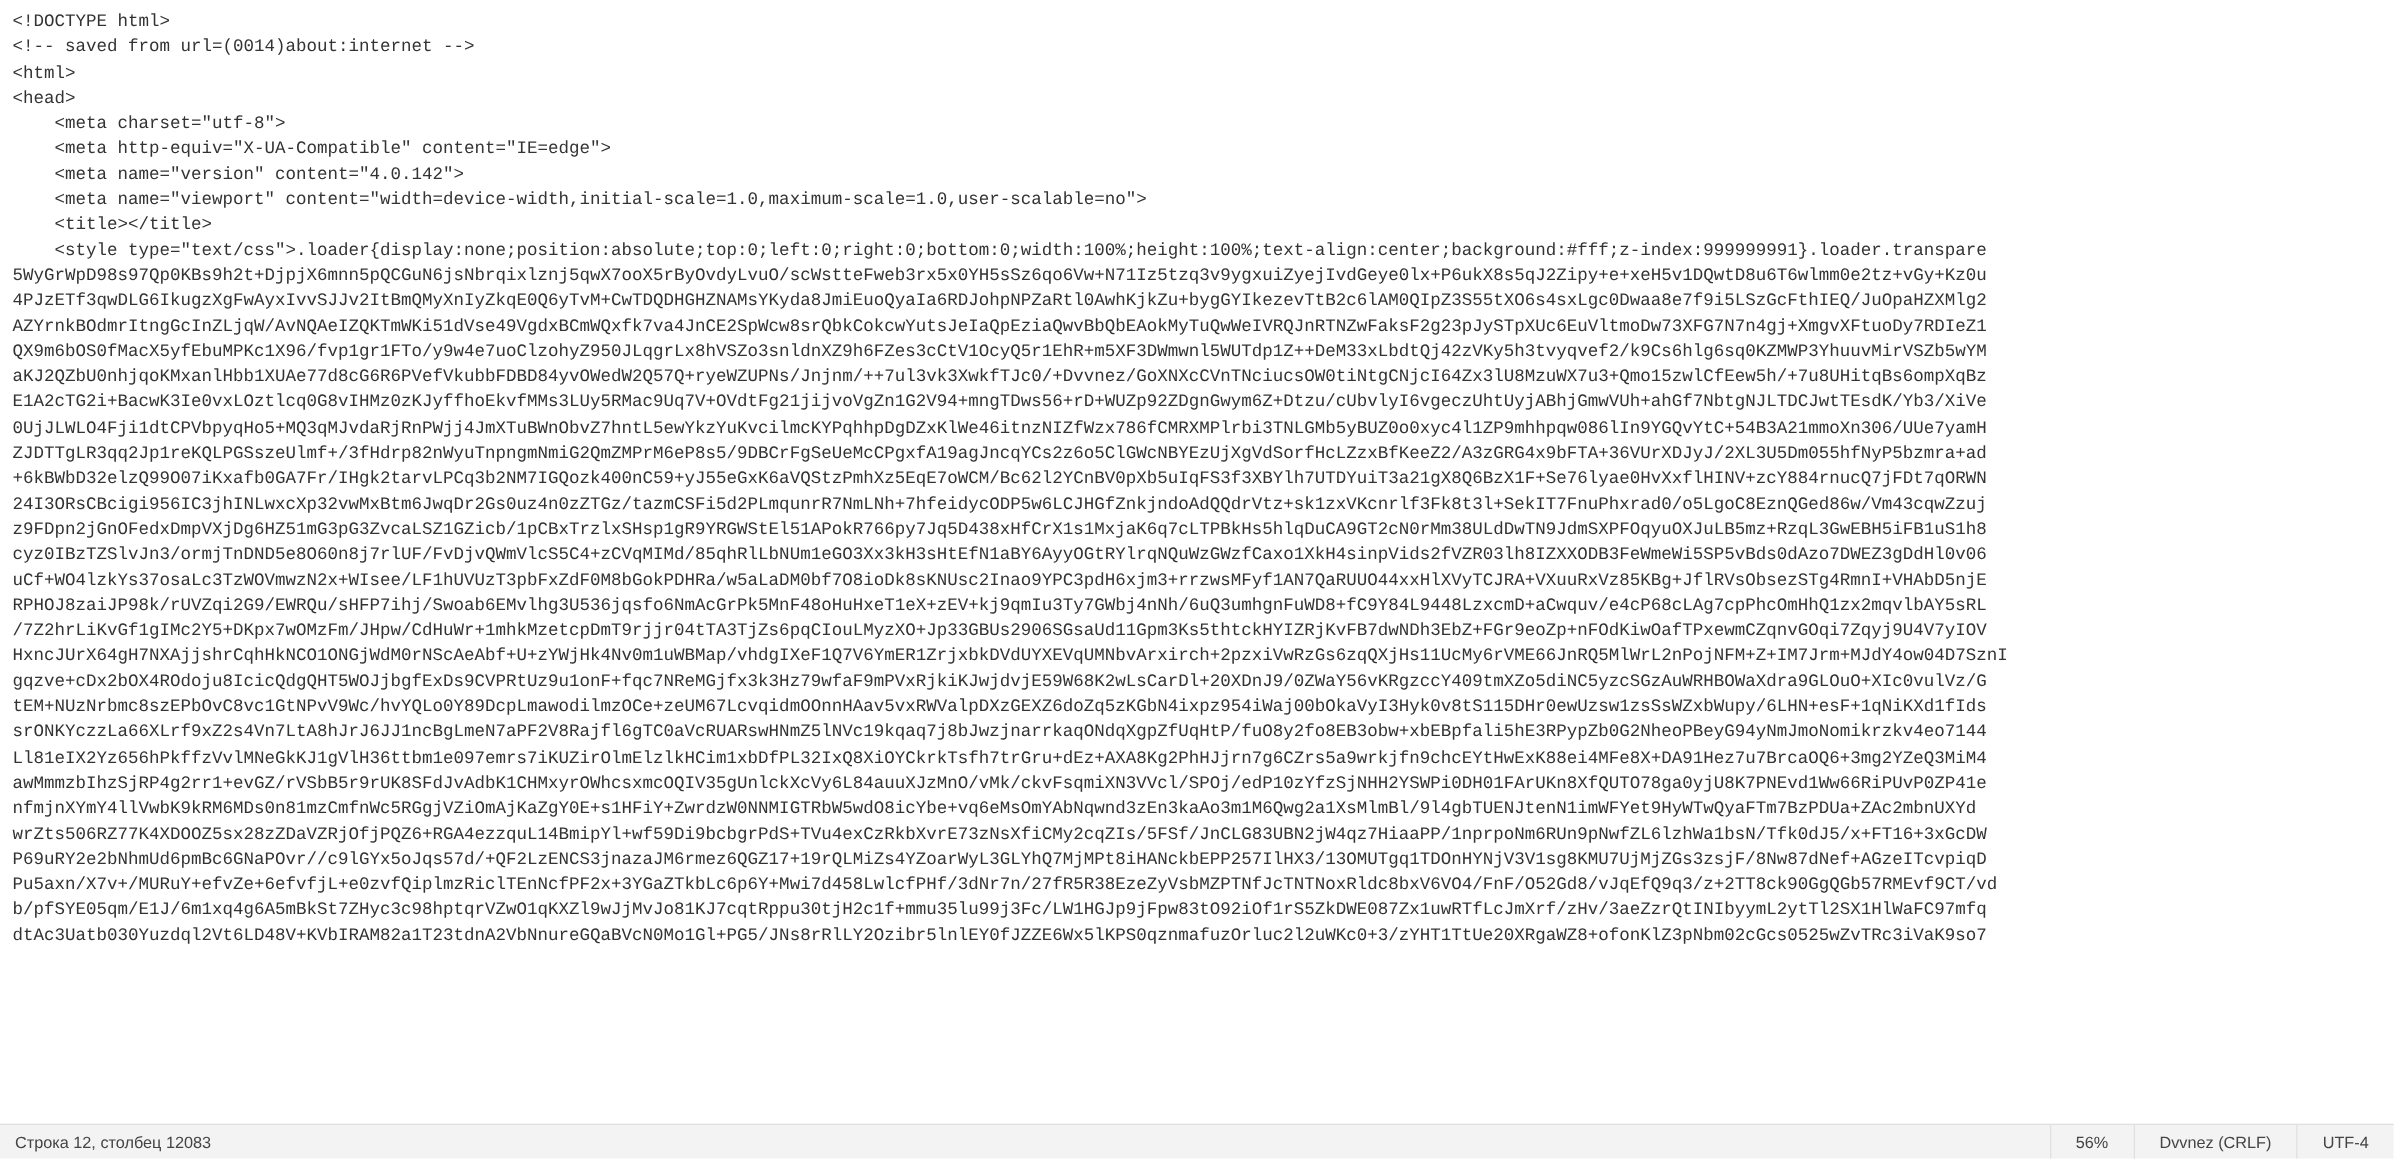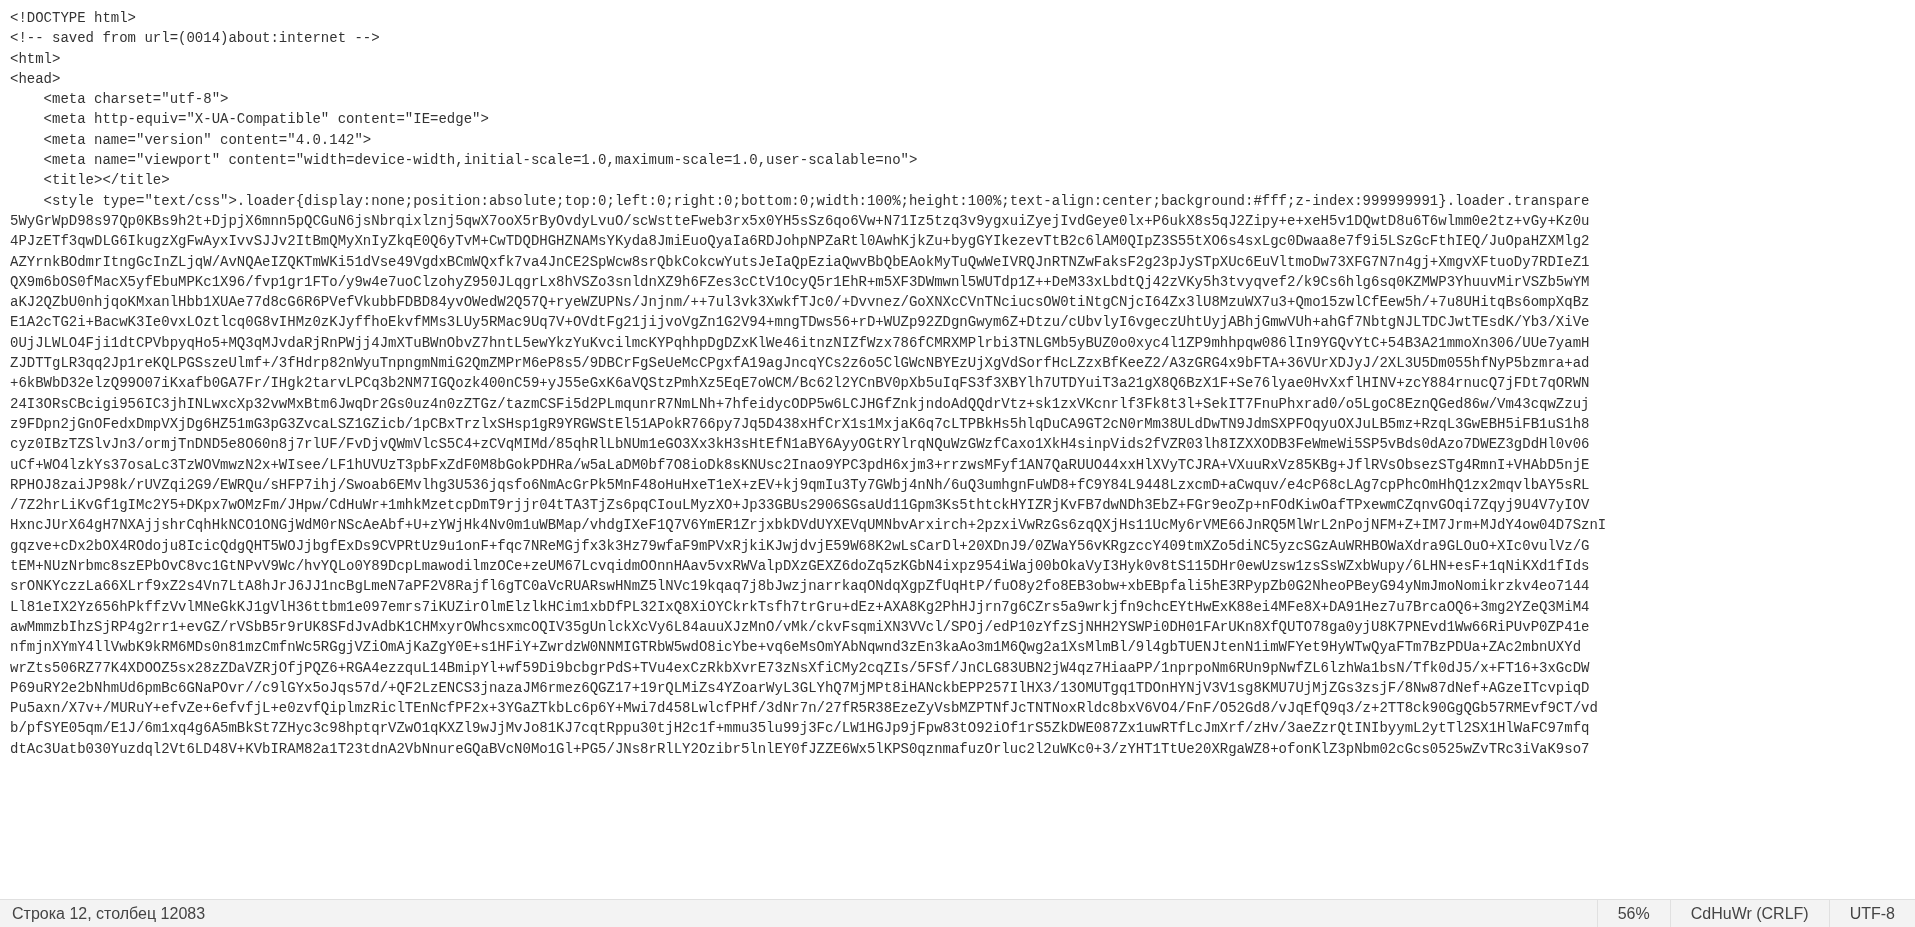--- a/index.html
+++ b/index.html
@@ -1,30 +1,30 @@
 <!DOCTYPE html>
 <html><head>
 <meta charset="utf-8">
 <style>
 * { margin: 0; padding: 0; box-sizing: border-box; }
 html, body { width: 100%; height: 100%; font-family: Consolas, 'Courier New', monospace; font-size: 14px; background: #fff; overflow: hidden; }
 .editor-container { display: flex; flex-direction: column; height: 100%; }
 .editor-content { flex: 1; overflow: auto; padding: 8px 10px; white-space: pre; color: #333; line-height: 1.45; }
 .editor-content .line { display: block; }
-.status-bar { height: 28px; display: flex; align-items: center; background: #f3f3f3; border-top: 1px solid #e0e0e0; font-family: 'Segoe UI', Arial, sans-serif; font-size: 16px; color: #444; user-select: none; }
+.status-bar { height: 28px; display: flex; align-items: center; background: #f3f3f3; border-top: 1px solid #e0e0e0; font-family: 'Segoe UI', Arial, sans-serif; font-size: 13px; color: #444; user-select: none; }
 .status-bar .status-left { padding: 0 12px; }
 .status-bar .spacer { flex: 1; }
 .status-bar .status-item { padding: 0 20px; border-left: 1px solid #e0e0e0; height: 100%; display: flex; align-items: center; }
 @media (max-width: 0) {.x{}}
 </style>
 </head>
 <body>
 
 <div class="editor-container">
   <div class="editor-content" id="editor-content"><span class="line">&lt;!DOCTYPE html&gt;</span><span class="line">&lt;!-- saved from url=(0014)about:internet --&gt;</span><span class="line">&lt;html&gt;</span><span class="line">&lt;head&gt;</span><span class="line">    &lt;meta charset="utf-8"&gt;</span><span class="line">    &lt;meta http-equiv="X-UA-Compatible" content="IE=edge"&gt;</span><span class="line">    &lt;meta name="version" content="4.0.142"&gt;</span><span class="line">    &lt;meta name="viewport" content="width=device-width,initial-scale=1.0,maximum-scale=1.0,user-scalable=no"&gt;</span><span class="line"></span><span class="line">    &lt;title&gt;&lt;/title&gt;</span><span class="line"></span><span class="line">    &lt;style type="text/css"&gt;.loader{display:none;position:absolute;top:0;left:0;right:0;bottom:0;width:100%;height:100%;text-align:center;background:#fff;z-index:999999991}.loader.transpare</span><span class="line">5WyGrWpD98s97Qp0KBs9h2t+DjpjX6mnn5pQCGuN6jsNbrqixlznj5qwX7ooX5rByOvdyLvuO/scWstteFweb3rx5x0YH5sSz6qo6Vw+N71Iz5tzq3v9ygxuiZyejIvdGeye0lx+P6ukX8s5qJ2Zipy+e+xeH5v1DQwtD8u6T6wlmm0e2tz+vGy+Kz0u</span><span class="line">4PJzETf3qwDLG6IkugzXgFwAyxIvvSJJv2ItBmQMyXnIyZkqE0Q6yTvM+CwTDQDHGHZNAMsYKyda8JmiEuoQyaIa6RDJohpNPZaRtl0AwhKjkZu+bygGYIkezevTtB2c6lAM0QIpZ3S55tXO6s4sxLgc0Dwaa8e7f9i5LSzGcFthIEQ/JuOpaHZXMlg2</span><span class="line">AZYrnkBOdmrItngGcInZLjqW/AvNQAeIZQKTmWKi51dVse49VgdxBCmWQxfk7va4JnCE2SpWcw8srQbkCokcwYutsJeIaQpEziaQwvBbQbEAokMyTuQwWeIVRQJnRTNZwFaksF2g23pJySTpXUc6EuVltmoDw73XFG7N7n4gj+XmgvXFtuoDy7RDIeZ1</span><span class="line">QX9m6bOS0fMacX5yfEbuMPKc1X96/fvp1gr1FTo/y9w4e7uoClzohyZ950JLqgrLx8hVSZo3snldnXZ9h6FZes3cCtV1OcyQ5r1EhR+m5XF3DWmwnl5WUTdp1Z++DeM33xLbdtQj42zVKy5h3tvyqvef2/k9Cs6hlg6sq0KZMWP3YhuuvMirVSZb5wYM</span><span class="line">aKJ2QZbU0nhjqoKMxanlHbb1XUAe77d8cG6R6PVefVkubbFDBD84yvOWedW2Q57Q+ryeWZUPNs/Jnjnm/++7ul3vk3XwkfTJc0/+Dvvnez/GoXNXcCVnTNciucsOW0tiNtgCNjcI64Zx3lU8MzuWX7u3+Qmo15zwlCfEew5h/+7u8UHitqBs6ompXqBz</span><span class="line">E1A2cTG2i+BacwK3Ie0vxLOztlcq0G8vIHMz0zKJyffhoEkvfMMs3LUy5RMac9Uq7V+OVdtFg21jijvoVgZn1G2V94+mngTDws56+rD+WUZp92ZDgnGwym6Z+Dtzu/cUbvlyI6vgeczUhtUyjABhjGmwVUh+ahGf7NbtgNJLTDCJwtTEsdK/Yb3/XiVe</span><span class="line">0UjJLWLO4Fji1dtCPVbpyqHo5+MQ3qMJvdaRjRnPWjj4JmXTuBWnObvZ7hntL5ewYkzYuKvcilmcKYPqhhpDgDZxKlWe46itnzNIZfWzx786fCMRXMPlrbi3TNLGMb5yBUZ0o0xyc4l1ZP9mhhpqw086lIn9YGQvYtC+54B3A21mmoXn306/UUe7yamH</span><span class="line">ZJDTTgLR3qq2Jp1reKQLPGSszeUlmf+/3fHdrp82nWyuTnpngmNmiG2QmZMPrM6eP8s5/9DBCrFgSeUeMcCPgxfA19agJncqYCs2z6o5ClGWcNBYEzUjXgVdSorfHcLZzxBfKeeZ2/A3zGRG4x9bFTA+36VUrXDJyJ/2XL3U5Dm055hfNyP5bzmra+ad</span><span class="line">+6kBWbD32elzQ99O07iKxafb0GA7Fr/IHgk2tarvLPCq3b2NM7IGQozk400nC59+yJ55eGxK6aVQStzPmhXz5EqE7oWCM/Bc62l2YCnBV0pXb5uIqFS3f3XBYlh7UTDYuiT3a21gX8Q6BzX1F+Se76lyae0HvXxflHINV+zcY884rnucQ7jFDt7qORWN</span><span class="line">24I3ORsCBcigi956IC3jhINLwxcXp32vwMxBtm6JwqDr2Gs0uz4n0zZTGz/tazmCSFi5d2PLmqunrR7NmLNh+7hfeidycODP5w6LCJHGfZnkjndoAdQQdrVtz+sk1zxVKcnrlf3Fk8t3l+SekIT7FnuPhxrad0/o5LgoC8EznQGed86w/Vm43cqwZzuj</span><span class="line">z9FDpn2jGnOFedxDmpVXjDg6HZ51mG3pG3ZvcaLSZ1GZicb/1pCBxTrzlxSHsp1gR9YRGWStEl51APokR766py7Jq5D438xHfCrX1s1MxjaK6q7cLTPBkHs5hlqDuCA9GT2cN0rMm38ULdDwTN9JdmSXPFOqyuOXJuLB5mz+RzqL3GwEBH5iFB1uS1h8</span><span class="line">cyz0IBzTZSlvJn3/ormjTnDND5e8O60n8j7rlUF/FvDjvQWmVlcS5C4+zCVqMIMd/85qhRlLbNUm1eGO3Xx3kH3sHtEfN1aBY6AyyOGtRYlrqNQuWzGWzfCaxo1XkH4sinpVids2fVZR03lh8IZXXODB3FeWmeWi5SP5vBds0dAzo7DWEZ3gDdHl0v06</span><span class="line">uCf+WO4lzkYs37osaLc3TzWOVmwzN2x+WIsee/LF1hUVUzT3pbFxZdF0M8bGokPDHRa/w5aLaDM0bf7O8ioDk8sKNUsc2Inao9YPC3pdH6xjm3+rrzwsMFyf1AN7QaRUUO44xxHlXVyTCJRA+VXuuRxVz85KBg+JflRVsObsezSTg4RmnI+VHAbD5njE</span><span class="line">RPHOJ8zaiJP98k/rUVZqi2G9/EWRQu/sHFP7ihj/Swoab6EMvlhg3U536jqsfo6NmAcGrPk5MnF48oHuHxeT1eX+zEV+kj9qmIu3Ty7GWbj4nNh/6uQ3umhgnFuWD8+fC9Y84L9448LzxcmD+aCwquv/e4cP68cLAg7cpPhcOmHhQ1zx2mqvlbAY5sRL</span><span class="line">/7Z2hrLiKvGf1gIMc2Y5+DKpx7wOMzFm/JHpw/CdHuWr+1mhkMzetcpDmT9rjjr04tTA3TjZs6pqCIouLMyzXO+Jp33GBUs2906SGsaUd11Gpm3Ks5thtckHYIZRjKvFB7dwNDh3EbZ+FGr9eoZp+nFOdKiwOafTPxewmCZqnvGOqi7Zqyj9U4V7yIOV</span><span class="line">HxncJUrX64gH7NXAjjshrCqhHkNCO1ONGjWdM0rNScAeAbf+U+zYWjHk4Nv0m1uWBMap/vhdgIXeF1Q7V6YmER1ZrjxbkDVdUYXEVqUMNbvArxirch+2pzxiVwRzGs6zqQXjHs11UcMy6rVME66JnRQ5MlWrL2nPojNFM+Z+IM7Jrm+MJdY4ow04D7SznI</span><span class="line">gqzve+cDx2bOX4ROdoju8IcicQdgQHT5WOJjbgfExDs9CVPRtUz9u1onF+fqc7NReMGjfx3k3Hz79wfaF9mPVxRjkiKJwjdvjE59W68K2wLsCarDl+20XDnJ9/0ZWaY56vKRgzccY409tmXZo5diNC5yzcSGzAuWRHBOWaXdra9GLOuO+XIc0vulVz/G</span><span class="line">tEM+NUzNrbmc8szEPbOvC8vc1GtNPvV9Wc/hvYQLo0Y89DcpLmawodilmzOCe+zeUM67LcvqidmOOnnHAav5vxRWValpDXzGEXZ6doZq5zKGbN4ixpz954iWaj00bOkaVyI3Hyk0v8tS115DHr0ewUzsw1zsSsWZxbWupy/6LHN+esF+1qNiKXd1fIds</span><span class="line">srONKYczzLa66XLrf9xZ2s4Vn7LtA8hJrJ6JJ1ncBgLmeN7aPF2V8Rajfl6gTC0aVcRUARswHNmZ5lNVc19kqaq7j8bJwzjnarrkaqONdqXgpZfUqHtP/fuO8y2fo8EB3obw+xbEBpfali5hE3RPypZb0G2NheoPBeyG94yNmJmoNomikrzkv4eo7144</span><span class="line">Ll81eIX2Yz656hPkffzVvlMNeGkKJ1gVlH36ttbm1e097emrs7iKUZirOlmElzlkHCim1xbDfPL32IxQ8XiOYCkrkTsfh7trGru+dEz+AXA8Kg2PhHJjrn7g6CZrs5a9wrkjfn9chcEYtHwExK88ei4MFe8X+DA91Hez7u7BrcaOQ6+3mg2YZeQ3MiM4</span><span class="line">awMmmzbIhzSjRP4g2rr1+evGZ/rVSbB5r9rUK8SFdJvAdbK1CHMxyrOWhcsxmcOQIV35gUnlckXcVy6L84auuXJzMnO/vMk/ckvFsqmiXN3VVcl/SPOj/edP10zYfzSjNHH2YSWPi0DH01FArUKn8XfQUTO78ga0yjU8K7PNEvd1Ww66RiPUvP0ZP41e</span><span class="line">nfmjnXYmY4llVwbK9kRM6MDs0n81mzCmfnWc5RGgjVZiOmAjKaZgY0E+s1HFiY+ZwrdzW0NNMIGTRbW5wdO8icYbe+vq6eMsOmYAbNqwnd3zEn3kaAo3m1M6Qwg2a1XsMlmBl/9l4gbTUENJtenN1imWFYet9HyWTwQyaFTm7BzPDUa+ZAc2mbnUXYd</span><span class="line">wrZts506RZ77K4XDOOZ5sx28zZDaVZRjOfjPQZ6+RGA4ezzquL14BmipYl+wf59Di9bcbgrPdS+TVu4exCzRkbXvrE73zNsXfiCMy2cqZIs/5FSf/JnCLG83UBN2jW4qz7HiaaPP/1nprpoNm6RUn9pNwfZL6lzhWa1bsN/Tfk0dJ5/x+FT16+3xGcDW</span><span class="line">P69uRY2e2bNhmUd6pmBc6GNaPOvr//c9lGYx5oJqs57d/+QF2LzENCS3jnazaJM6rmez6QGZ17+19rQLMiZs4YZoarWyL3GLYhQ7MjMPt8iHANckbEPP257IlHX3/13OMUTgq1TDOnHYNjV3V1sg8KMU7UjMjZGs3zsjF/8Nw87dNef+AGzeITcvpiqD</span><span class="line">Pu5axn/X7v+/MURuY+efvZe+6efvfjL+e0zvfQiplmzRiclTEnNcfPF2x+3YGaZTkbLc6p6Y+Mwi7d458LwlcfPHf/3dNr7n/27fR5R38EzeZyVsbMZPTNfJcTNTNoxRldc8bxV6VO4/FnF/O52Gd8/vJqEfQ9q3/z+2TT8ck90GgQGb57RMEvf9CT/vd</span><span class="line">b/pfSYE05qm/E1J/6m1xq4g6A5mBkSt7ZHyc3c98hptqrVZwO1qKXZl9wJjMvJo81KJ7cqtRppu30tjH2c1f+mmu35lu99j3Fc/LW1HGJp9jFpw83tO92iOf1rS5ZkDWE087Zx1uwRTfLcJmXrf/zHv/3aeZzrQtINIbyymL2ytTl2SX1HlWaFC97mfq</span><span class="line">dtAc3Uatb030Yuzdql2Vt6LD48V+KVbIRAM82a1T23tdnA2VbNnureGQaBVcN0Mo1Gl+PG5/JNs8rRlLY2Ozibr5lnlEY0fJZZE6Wx5lKPS0qznmafuzOrluc2l2uWKc0+3/zYHT1TtUe20XRgaWZ8+ofonKlZ3pNbm02cGcs0525wZvTRc3iVaK9so7</span></div>
   <div class="status-bar">
     <div class="status-left">Строка 12, столбец 12083</div>
     <div class="spacer"></div>
     <div class="status-item">56%</div>
-    <div class="status-item">CdHuWr (CRLF)</div>
-    <div class="status-item">UTF-8</div>
+    <div class="status-item">Dvvnez (CRLF)</div>
+    <div class="status-item">UTF-4</div>
   </div>
 </div>
 
 </body></html>

